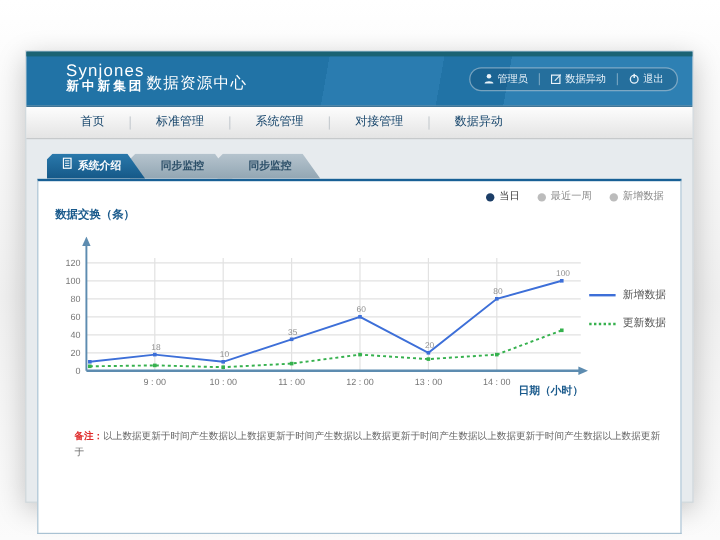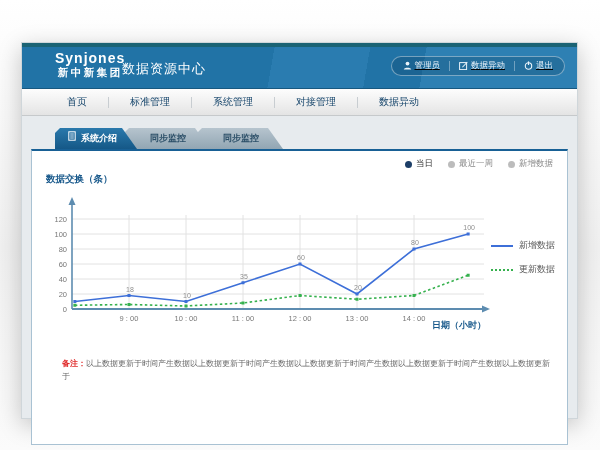--- a/index.html
+++ b/index.html
@@ -10,42 +10,42 @@
   .window { position:absolute; left:21px; top:42px; width:557px; height:377px;
     background:#e7ebee; box-shadow:0 6px 22px rgba(0,0,0,0.22); border:1px solid #cfd6da; }
 
   
   .app-header { position:relative; height:46px;
     background:linear-gradient(100deg,#2173a6 45%,#2a7cb0 45%,#2a7cb0 62%,#2173a6 62%,#2173a6 72%,#2e80b3 72%);
     border-bottom:1px solid #175880; }
   .app-header::before { content:""; position:absolute; left:0; top:0; right:0; height:4px;
     background:#1b6374; }
   .logo { position:absolute; left:33px; top:8px; color:#fff; text-align:center; }
-  .logo-text { font-size:14px; font-weight:bold; letter-spacing:1px; line-height:15px; }
+  .logo-text { font-size:14px; font-weight:normal; letter-spacing:1px; line-height:15px; }
   .logo-sub { font-size:10.5px; font-weight:bold; letter-spacing:2.5px; line-height:13px; }
   .app-title { position:absolute; left:100px; top:17px; color:#fff; font-size:13px; letter-spacing:1px; }
   .user-pill { position:absolute; right:12px; top:13px; height:20px; display:flex; align-items:center;
     gap:9px; padding:0 11px; border-radius:10px; background:rgba(10,50,80,0.22);
-    border:1px solid rgba(255,255,255,0.4);text-decoration:underline; }
+    border:1px solid rgba(255,255,255,0.4); }
   .user-item { display:flex; align-items:center; gap:3px; color:#eaf3fa; font-size:8.5px; cursor:pointer; }
   .user-div { width:1px; height:10px; background:rgba(255,255,255,0.35); }
   .mini-ic { display:inline-block; }
 
   
   .nav-bar { height:27px; background:linear-gradient(180deg,#fdfdfd,#e4e4e4);
     border-bottom:1px solid #c6c9cb; display:flex; align-items:center; padding-left:24px; }
   .nav-item { padding:0 21px; font-size:10px; font-weight:normal; color:#16456b; cursor:pointer; line-height:26px; }
   .nav-div { width:1px; height:11px; background:#c8cdd1; }
 
   
   .content { position:relative; height:303px; padding:12px 9px 0; }
 
   .tabs { display:flex; align-items:flex-end; height:21px; margin-left:8px; }
   .tab { height:21px; line-height:21px; font-size:9px; font-weight:bold; cursor:pointer;
-    clip-path:polygon(0 100%,0 5px,5px 0,calc(100% - 15px) 0,100% 100%); white-space:nowrap;margin-left:16px; }
+    clip-path:polygon(0 100%,0 5px,5px 0,calc(100% - 15px) 0,100% 100%); white-space:nowrap; }
   .tab.active { display:flex; align-items:center; gap:5px; padding:0 20px 0 13px;
     background:linear-gradient(180deg,#2a79ac,#155887); color:#fff; position:relative; z-index:3; }
   .tab.inactive { padding:0 24px 0 26px; margin-left:-13px;
     background:linear-gradient(180deg,#b6c4ce,#92a6b3); color:#2c4f68; }
   .tab.z2 { z-index:2; } .tab.z1 { z-index:1; }
 
   .panel { position:relative; background:#fff; height:296px;
     border:1px solid #a9c2d3; border-top:2px solid #186095; }
 
   .range-legend { position:absolute; top:7px; right:14px; display:flex; gap:15px; align-items:center; }

